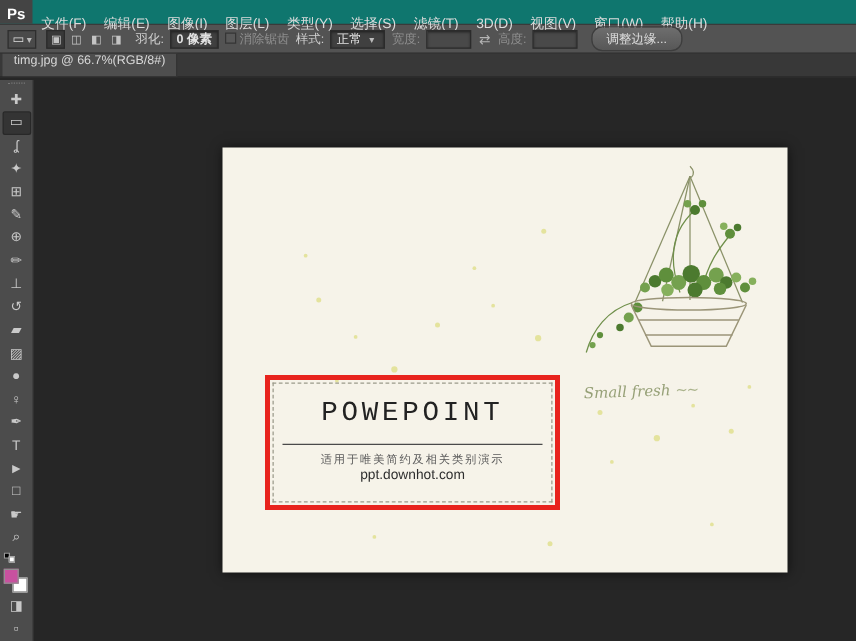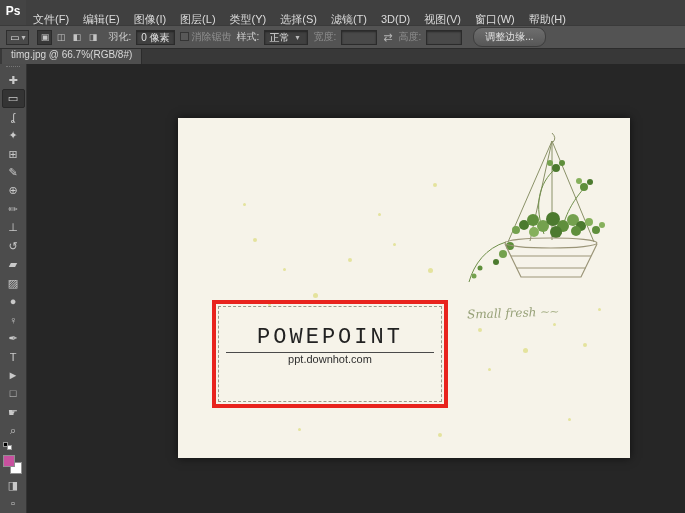--- a/index.html
+++ b/index.html
@@ -1,39 +1,39 @@
 <!DOCTYPE html>
 <html><head>
 <meta charset="utf-8">
 <style>
   * { margin:0; padding:0; box-sizing:border-box; }
   body { background:#111; font-family:"Liberation Sans","DejaVu Sans",sans-serif; }
   .app { position:relative; width:685px; height:513px; background:#262626; overflow:hidden;
          font-family:"Liberation Sans","DejaVu Sans",sans-serif; }
 
   
-  .menubar { height:26px; background:#404040; border-bottom:1px solid #3a3a3a;
+  .menubar { height:20px; background:#0f766e; border-bottom:1px solid #3a3a3a;
              display:flex; align-items:center; color:#dcdcdc; font-size:11px; }
   .ps-logo { width:26px; text-align:center; color:#fff; font-weight:bold; font-size:12px;
              height:100%; line-height:22px; background:#444; }
   .menu-item { padding:8px 7px; height:100%; line-height:22px; cursor:default; }
 
   
   .optionsbar { height:23px; background:#535353; border-bottom:1px solid #2c2c2c;
                 display:flex; align-items:center; font-size:10px; color:#cfcfcf;
                 gap:5px; padding:0 6px; }
   .tool-preset { display:flex; align-items:center; gap:2px; background:#4a4a4a;
                  border:1px solid #2e2e2e; padding:1px 3px; color:#ddd; }
   .selmode-group { display:flex; gap:1px; margin:0 3px; }
   .selmode { width:15px; height:15px; display:flex; align-items:center; justify-content:center;
              color:#c4c4c4; font-size:9px; border:1px solid transparent; }
   .selmode.pressed { background:#383838; border:1px solid #2a2a2a; }
   .fld { background:#404040; border:1px solid #2b2b2b; box-shadow:inset 0 1px 2px rgba(0,0,0,.45);
          color:#e2e2e2; font-size:10px; height:15px; line-height:13px; padding:0 4px; min-width:44px; }
-  .fld.small { min-width:36px; }
+  .fld.small { min-width:36px;font-weight:bold; }
   .fld.disabled { color:#808080; background:#494949; }
   .dropdown { display:flex; align-items:center; gap:6px; }
   .dd-arrow { color:#bbb; font-size:8px; }
   .dim { color:#8f8f8f; }
   .cb { width:9px; height:9px; background:#585858; border:1px solid #353535; display:inline-block;
         margin-right:3px; vertical-align:-1px; }
   .swap-icon { color:#b5b5b5; font-size:11px; padding:0 1px; }
   .btn { background:linear-gradient(#6e6e6e,#575757); border:1px solid #3d3d3d; border-radius:9px;
          color:#e0e0e0; font-size:10px; padding:2px 11px; margin-left:6px; }
 
@@ -69,22 +69,22 @@
 
   .plant { position:absolute; left:286px; top:12px; width:172px; height:198px; }
   .caption { position:absolute; left:289px; top:188px; font-family:"DejaVu Serif","Liberation Serif",serif;
              font-style:italic; color:#96a077; font-size:12px; transform:rotate(-2deg); }
   .caption .squig { letter-spacing:-1px; color:#aab38b; }
 
   .red-rect { position:absolute; left:34px; top:182px; width:236px; height:108px;
               border:4px solid #e8231d; }
   .ants { position:absolute; left:2px; top:2px; right:2px; bottom:2px;
           border:1px dashed #9a9a8a; display:flex; flex-direction:column; align-items:center; }
-  .slide-title-wrap { margin-top:18px; width:208px; border-bottom:1px solid #4a4a4a;
-                      text-align:center; padding-bottom:2px; }
+  .slide-title-wrap { margin-top:11px; width:208px; border-bottom:1px solid #4a4a4a;
+                      text-align:center; padding-bottom:12px; }
   .slide-title { font-family:"Liberation Mono","DejaVu Sans Mono",monospace; font-size:22px;
                  letter-spacing:3px; color:#222; white-space:nowrap; }
   .slide-subtitle { margin-top:5px; font-size:9px; letter-spacing:1.5px; color:#5a5a5a; }
   .slide-url { font-size:11px; color:#2e2e2e; }
 </style>
 </head>
 <body>
 
 <div class="app">
 
@@ -299,20 +299,21 @@
         <div class="caption">
           <span>Small fresh</span>
           <span class="squig">∼∼</span>
         </div>
 
         <div class="red-rect">
           <div class="ants">
             <div class="slide-title-wrap">
               <div class="slide-title">POWEPOINT</div>
             </div>
+            <div class="slide-subtitle">适用于唯美简约及相关类别演示</div>
             <div class="slide-url">ppt.downhot.com</div>
           </div>
         </div>
 
       </div>
     </div>
   </div>
 </div>
 
 </body></html>

